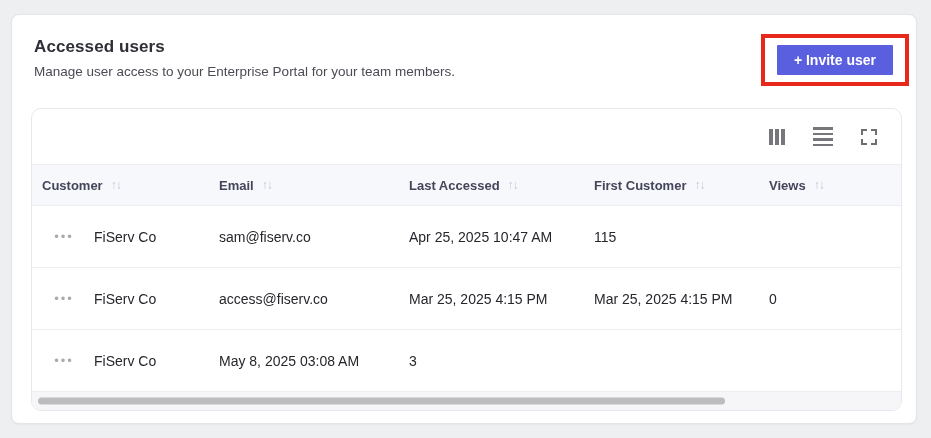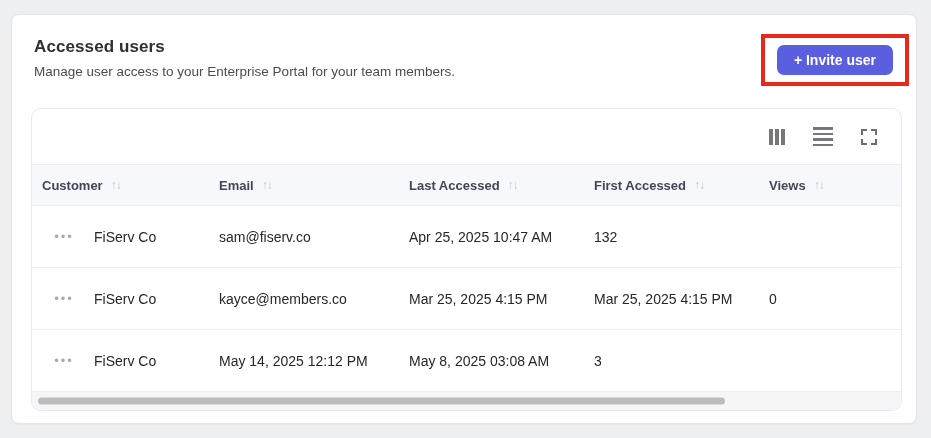--- a/index.html
+++ b/index.html
@@ -45,21 +45,21 @@
     align-items: center;
     justify-content: center;
   }
   .invite-btn {
     background: #5a5fe0;
     color: #ffffff;
     font-family: inherit;
     font-size: 14px;
     font-weight: bold;
     border: none;
-    border-radius: 7px;
+    border-radius: 1px;
     padding: 8px 17px;
     cursor: pointer;
     line-height: 1;
   }
   .table-wrap {
     position: absolute;
     left: 19px; top: 93px;
     width: 871px; height: 303px;
     border: 1px solid #e7e8ed;
     border-radius: 10px;
@@ -201,56 +201,55 @@
       </div>
       <div class="th">
         <span>Email</span>
         <span class="sort-icon">↑↓</span>
       </div>
       <div class="th">
         <span>Last Accessed</span>
         <span class="sort-icon">↑↓</span>
       </div>
       <div class="th">
-        <span>First Accessed</span>
+        <span>First Customer</span>
         <span class="sort-icon">↑↓</span>
       </div>
       <div class="th">
         <span>Views</span>
         <span class="sort-icon">↑↓</span>
       </div>
     </div>
 
     <div class="trow">
       <div class="td td-actions">
         <button class="row-menu-btn">•••</button>
       </div>
       <div class="td">FiServ Co</div>
       <div class="td">sam@fiserv.co</div>
       <div class="td">Apr 25, 2025 10:47 AM</div>
-      <div class="td">132</div>
+      <div class="td">115</div>
     </div>
 
     <div class="trow">
       <div class="td td-actions">
         <button class="row-menu-btn">•••</button>
       </div>
       <div class="td">FiServ Co</div>
-      <div class="td">kayce@members.co</div>
+      <div class="td">access@fiserv.co</div>
       <div class="td">Mar 25, 2025 4:15 PM</div>
       <div class="td">Mar 25, 2025 4:15 PM</div>
       <div class="td">0</div>
     </div>
 
     <div class="trow">
       <div class="td td-actions">
         <button class="row-menu-btn">•••</button>
       </div>
       <div class="td">FiServ Co</div>
-      <div class="td">May 14, 2025 12:12 PM</div>
       <div class="td">May 8, 2025 03:08 AM</div>
       <div class="td">3</div>
     </div>
 
     <div class="hscroll">
       <div class="hscroll-thumb"></div>
     </div>
 
   </div>
 </div>

